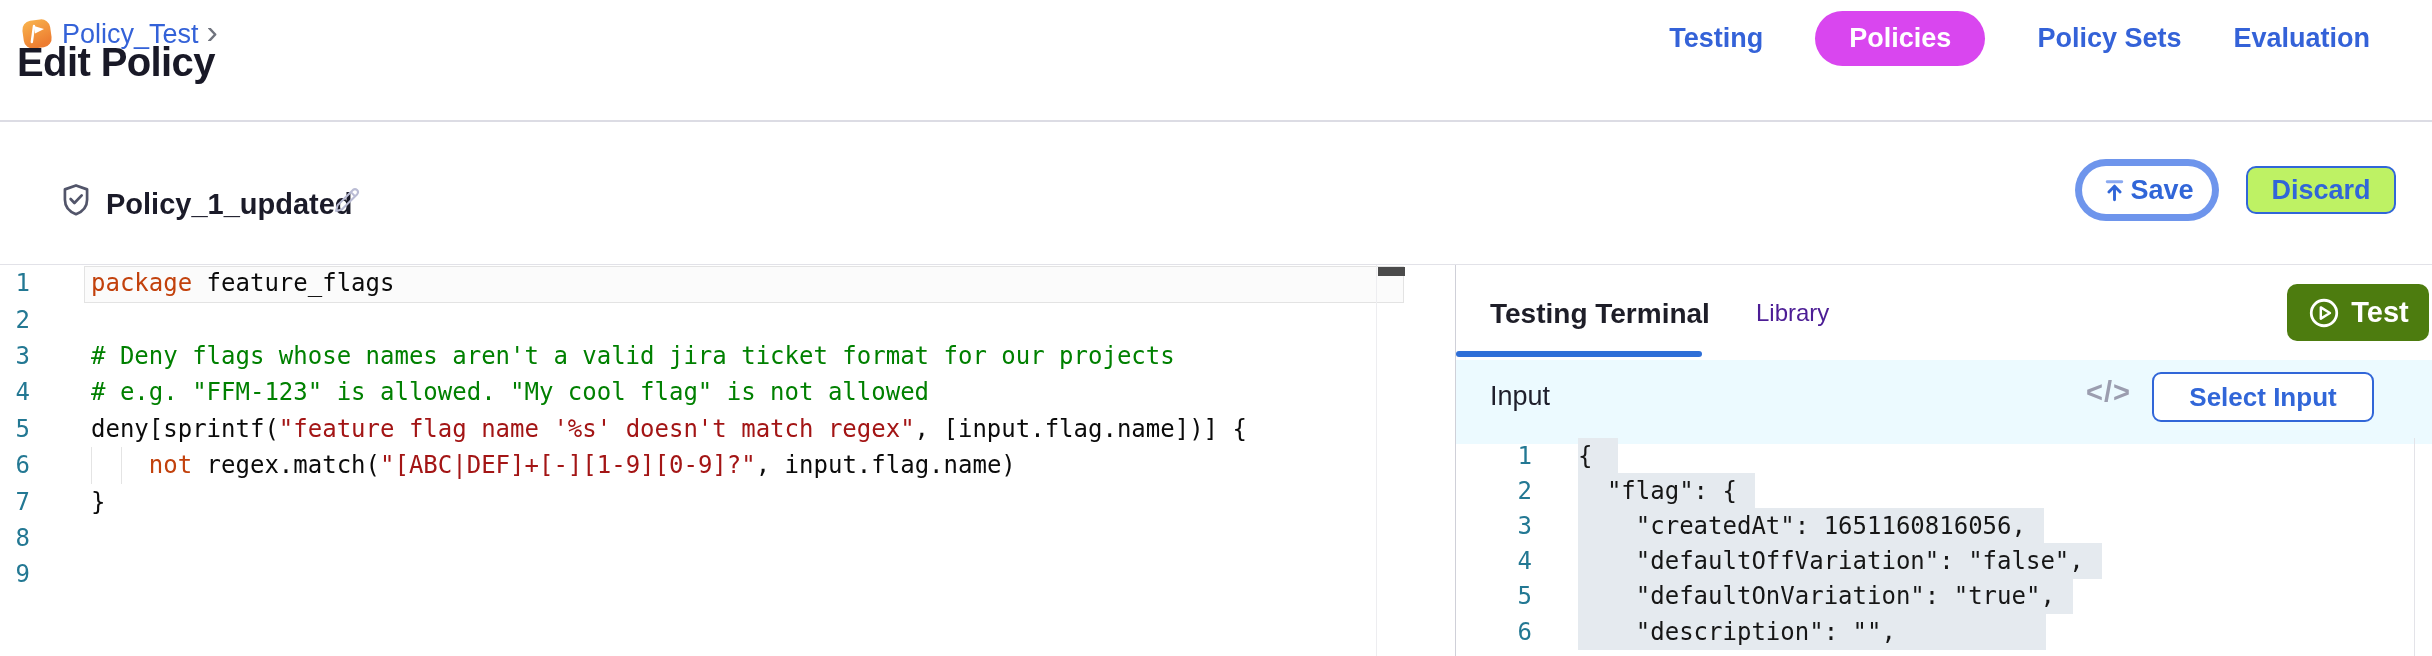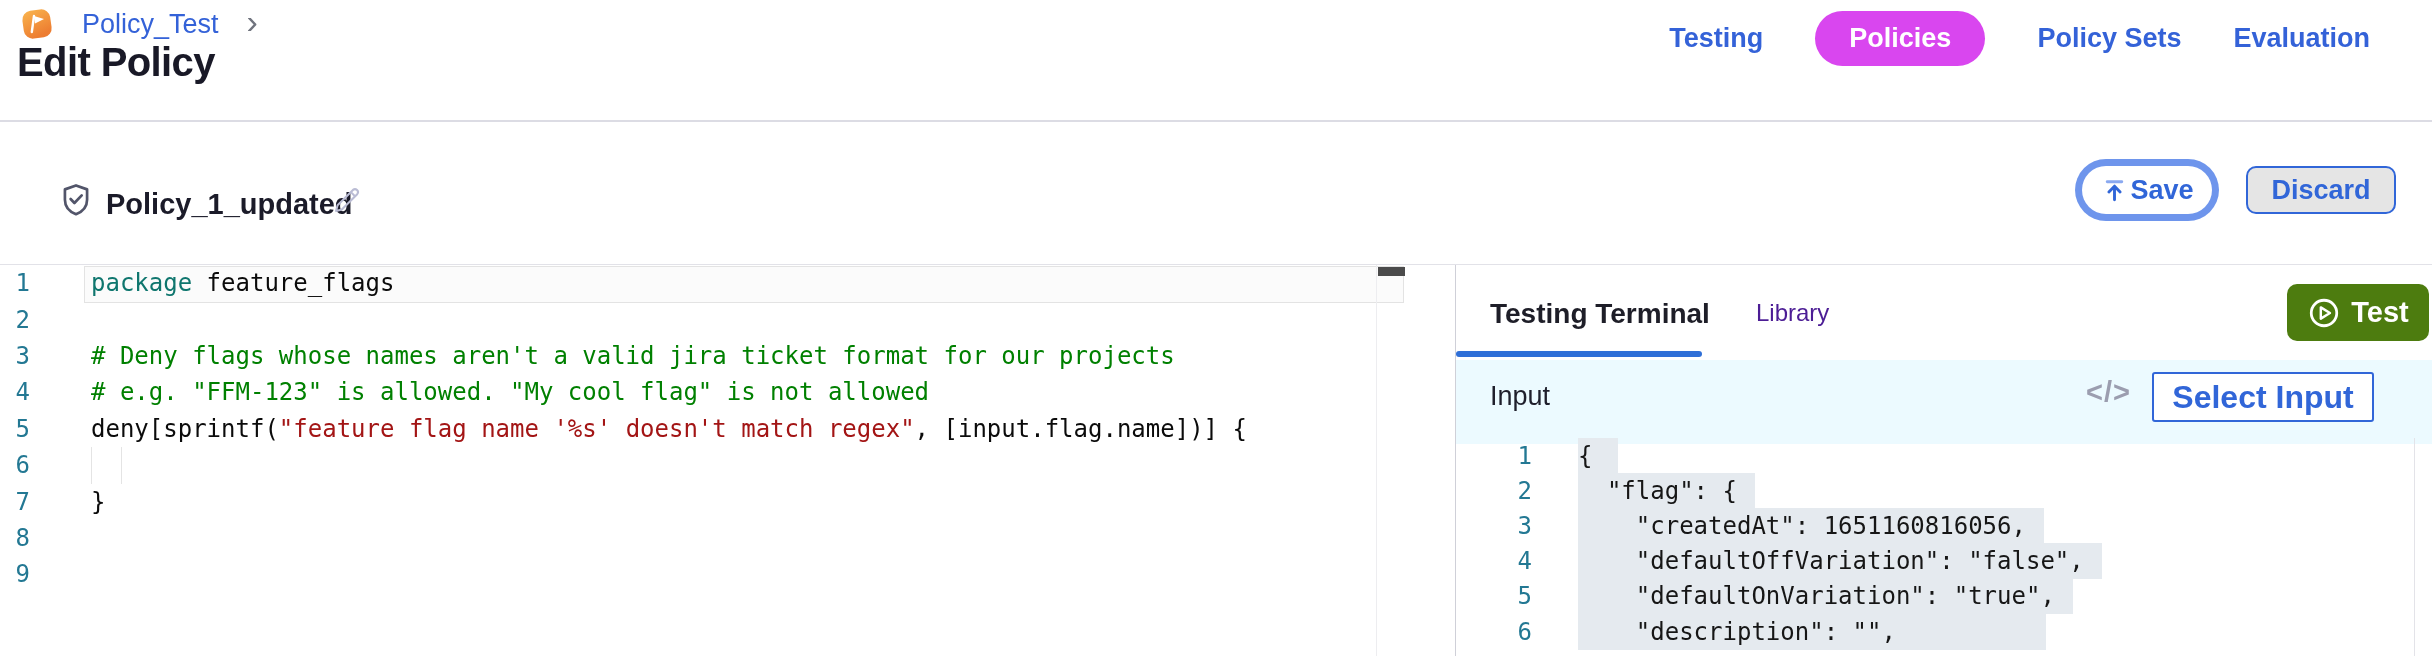--- a/index.html
+++ b/index.html
@@ -1,21 +1,21 @@
 <!DOCTYPE html>
 <html><head>
 <meta charset="utf-8">
 <style>
   * { margin:0; padding:0; box-sizing:border-box; }
   html,body { width:2432px; height:656px; background:#fff; overflow:hidden;
               font-family:"Liberation Sans", sans-serif; position:relative; }
 
   
-  .breadcrumb { position:absolute; left:20px; top:6px; height:36px;
-                display:flex; align-items:center; gap:28px; }
+  .breadcrumb { position:absolute; left:20px; top:16px; height:36px;
+                display:flex; align-items:center; gap:8px; }
   .crumb-link { color:#3462d8; font-size:27px; font-weight:500; cursor:pointer; }
   .crumb-sep  { color:#70747e; font-size:34px; line-height:30px; margin-top:-6px; }
   .page-title { position:absolute; left:17px; top:40px; font-size:40px;
                 font-weight:700; color:#191927; letter-spacing:-0.6px; }
 
   .nav-tabs { position:absolute; right:62px; top:12px; height:52px;
               display:flex; align-items:center; gap:52px; }
   .nav-tab  { color:#3462d8; font-size:27px; font-weight:600; cursor:pointer; }
   .nav-tab.pill { background:#d946ef; color:#ffffff; padding:12px 34px;
                   border-radius:32px; }
@@ -28,39 +28,39 @@
   .policy-name { position:absolute; left:106px; top:188px; font-size:29px;
                  font-weight:700; color:#1b1b29; }
   .pencil-icon { position:absolute; left:330px; top:184px; cursor:pointer; }
 
   .save-btn { position:absolute; left:2082px; top:166px; width:130px; height:48px;
               background:#fff; border:none; border-radius:26px;
               box-shadow:0 0 0 7px #6e95ec; display:flex; align-items:center;
               justify-content:center; gap:1px; cursor:pointer; }
   .save-btn span { color:#3166d8; font-size:27px; font-weight:600; }
   .discard-btn { position:absolute; left:2246px; top:166px; width:150px; height:48px;
-                 background:#e5e5e5; border:2px solid #3166d8; border-radius:10px;
+                 background:#bef264; border:2px solid #3166d8; border-radius:10px;
                  color:#3166d8; font-size:27px; font-weight:600; cursor:pointer;
                  font-family:"Liberation Sans",sans-serif; }
 
   
   .editor-top-border { position:absolute; left:0; top:264px; width:2432px;
                        height:1px; background:#e2e2e8; }
   .mono { font-family:"DejaVu Sans Mono", monospace; font-size:24px; }
 
   
   .code-editor { position:absolute; left:0; top:265px; width:1405px; height:391px; }
   .cur-line-box { position:absolute; left:84px; top:1px; width:1320px; height:37px;
                   background:#fbfbfb; border:1px solid #e3e3e3; }
   .code-rows { position:absolute; left:0; top:0; width:100%; }
   .code-row { display:flex; height:36.4px; align-items:center; position:relative; }
   .code-gutter { width:30px; text-align:right; color:#237893; flex:none;
                  font-family:"DejaVu Sans Mono",monospace; font-size:24px; }
   .code-content { margin-left:61px; white-space:pre; }
-  .tok-kw { color:#0f766e; } .tok-cm { color:#008000; }
+  .tok-kw { color:#c2410c; } .tok-cm { color:#008000; }
   .tok-st { color:#a31515; } .tok-pl { color:#0b0b0b;margin-top:12px; }
   .indent-guide { position:absolute; width:1px; background:#e4e4e4; }
   .guide-a { left:91px;  top:182px; height:37px; }
   .guide-b { left:121px; top:182px; height:37px; }
   .vtrack  { position:absolute; left:1376px; top:0; height:391px; width:1px;
              background:#ededf0; }
   .vthumb  { position:absolute; left:1378px; top:2px; width:27px; height:9px;
              background:#4b4b4b; cursor:pointer; }
 
   
@@ -79,21 +79,21 @@
 
   .input-bar { position:absolute; left:1456px; top:360px; width:976px; height:84px;
                background:#ecfaff; }
   .input-label { position:absolute; left:34px; top:21px; font-size:27px;
                  font-weight:500; color:#1f1f2c; }
   .code-toggle-icon { position:absolute; left:630px; top:16px; color:#9b9daf;
                       font-size:29px; font-weight:600; cursor:pointer;
                       letter-spacing:1px; }
   .select-input-btn { position:absolute; left:696px; top:12px; width:222px;
                       height:50px; background:#fff; border:2px solid #3166d8;
-                      border-radius:3px; color:#3166d8; font-size:32px;
+                      border-radius:9px; color:#3166d8; font-size:26px;
                       font-weight:600; cursor:pointer;
                       font-family:"Liberation Sans",sans-serif; }
 
   .json-editor { position:absolute; left:1456px; top:438px; width:976px;
                  height:218px; }
   .json-row { display:flex; height:35.2px; align-items:center; }
   .json-gutter { width:76px; text-align:right; color:#237893; flex:none;
                  font-family:"DejaVu Sans Mono",monospace; font-size:24px; }
   .json-content { margin-left:46px; white-space:pre; color:#161616; }
   .json-hl { background:#e5eaef; padding:4px 18px 4px 0; }
@@ -173,20 +173,21 @@
       <div class="code-row">
         <span class="code-gutter">4</span>
         <span class="code-content"><span class="tok-cm"># e.g. "FFM-123" is allowed. "My cool flag" is not allowed</span></span>
       </div>
       <div class="code-row">
         <span class="code-gutter">5</span>
         <span class="code-content"><span class="tok-pl">deny[sprintf(</span><span class="tok-st">"feature flag name '%s' doesn't match regex"</span><span class="tok-pl">, [input.flag.name])] {</span></span>
       </div>
       <div class="code-row">
         <span class="code-gutter">6</span>
+        <span class="code-content"><span class="tok-pl">    </span><span class="tok-kw">not</span><span class="tok-pl"> regex.match(</span><span class="tok-st">"[ABC|DEF]+[-][1-9][0-9]?"</span><span class="tok-pl">, input.flag.name)</span></span>
       </div>
       <div class="code-row">
         <span class="code-gutter">7</span>
         <span class="code-content"><span class="tok-pl">}</span></span>
       </div>
       <div class="code-row">
         <span class="code-gutter">8</span>
         <span class="code-content"></span>
       </div>
       <div class="code-row">

